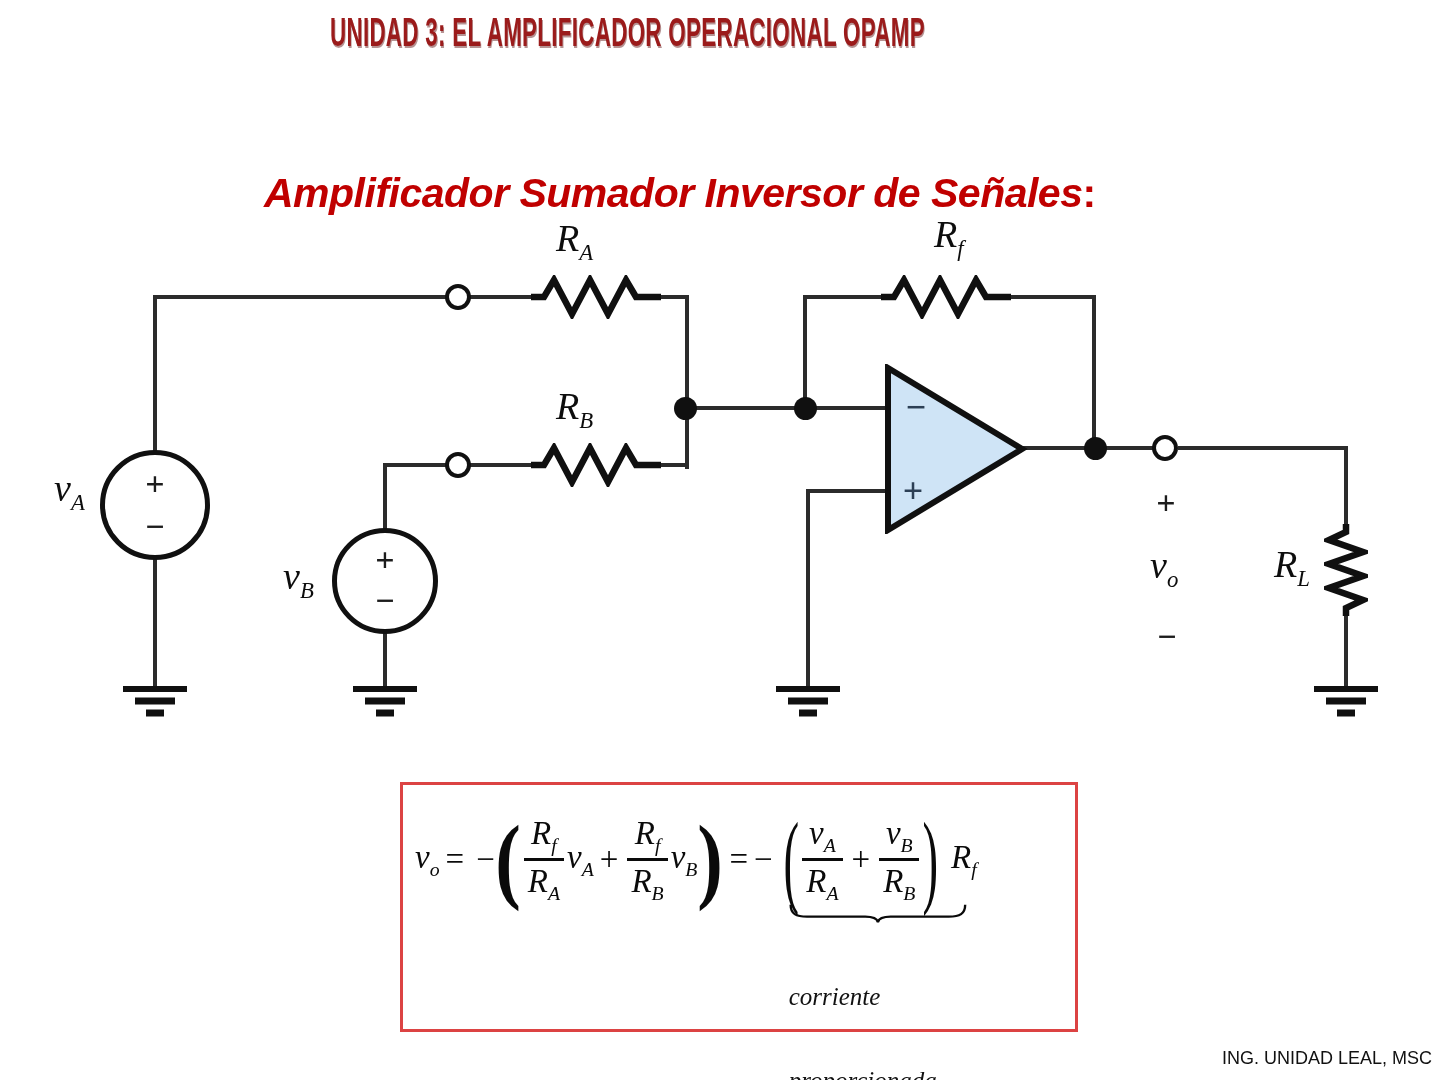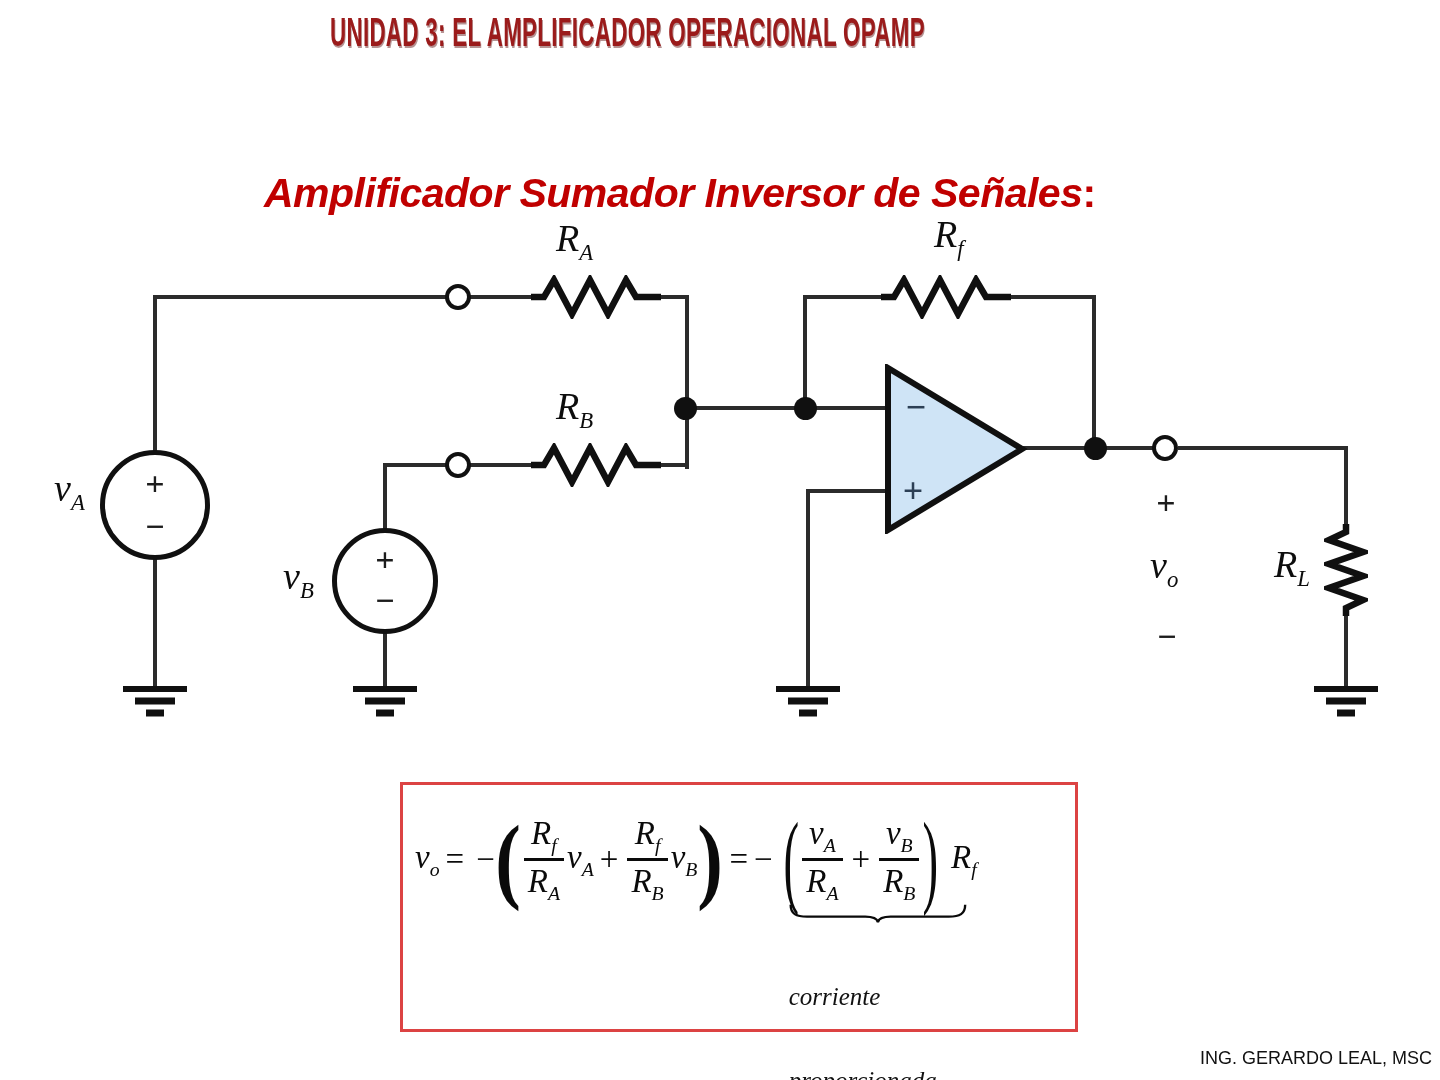--- a/index.html
+++ b/index.html
@@ -217,15 +217,15 @@
           <span style="display:block;">proporcionada</span>
           
           
         </span>
       </span>
 
       <span class="mi rf-tail"><span>R</span><sub>f</sub></span>
     </div>
   </div>
 
-  <div class="credit">ING. GERARDO LEAL, MSC</div>
+  <div class="credit">ING. UNIDAD LEAL, MSC</div>
 
 </div>
 
 </body></html>

